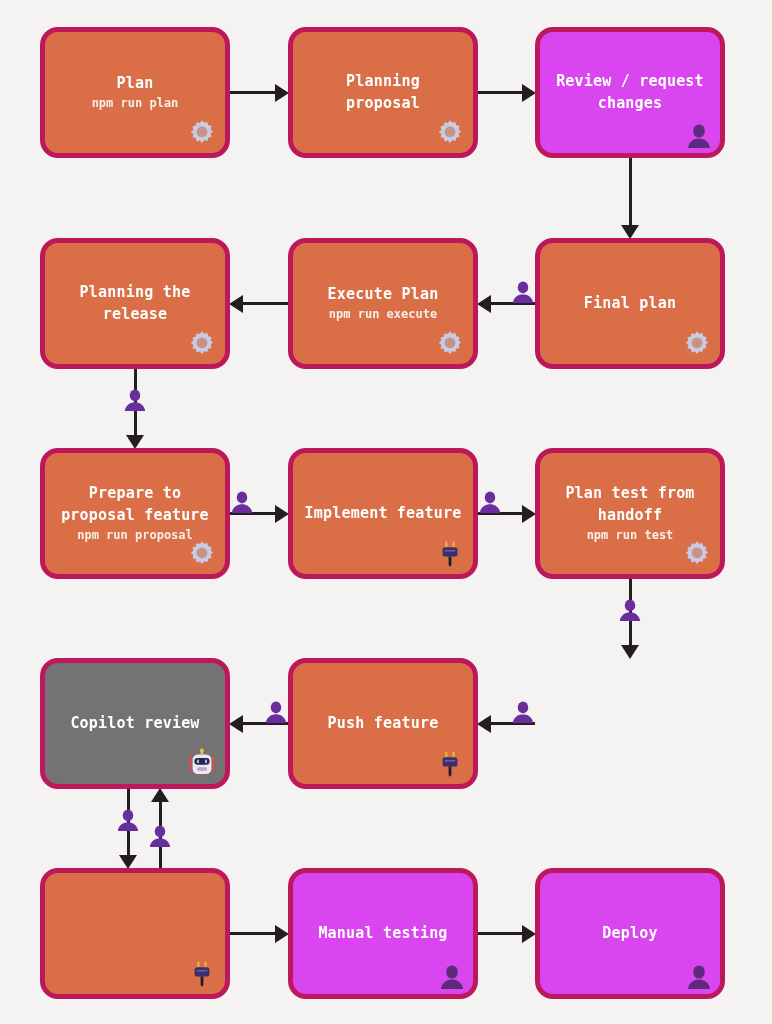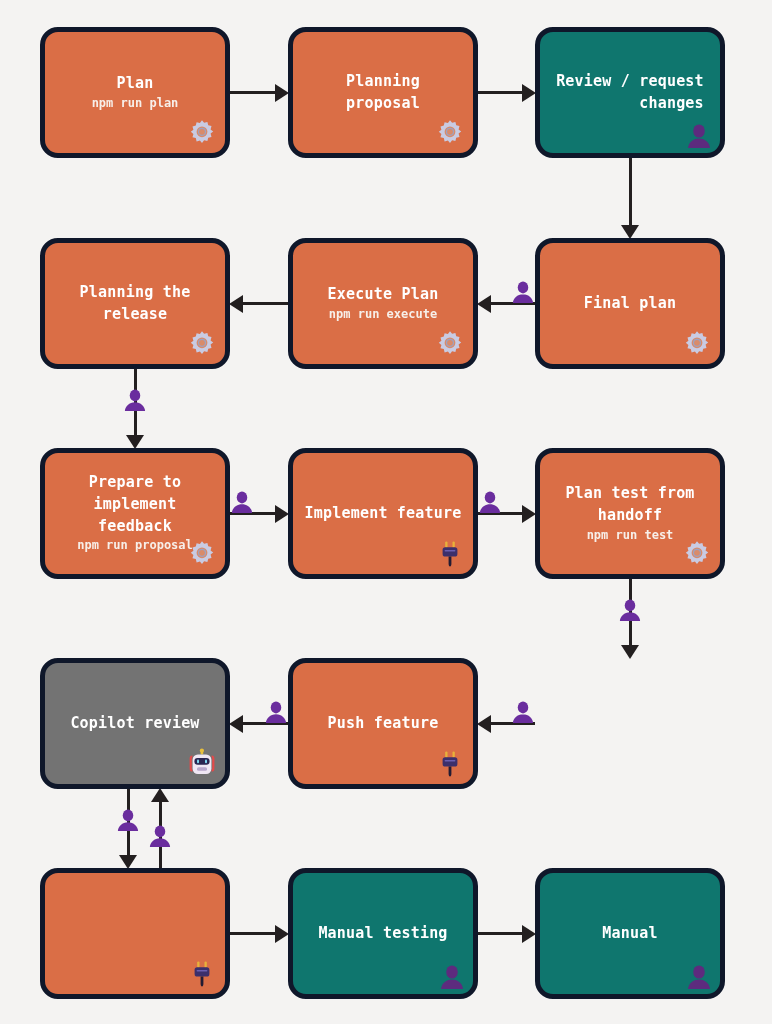--- a/index.html
+++ b/index.html
@@ -16,32 +16,32 @@
     height: 1024px;
     background: #f4f3f2;
     overflow: hidden;
   }
 
   
   .node {
     position: absolute;
     box-sizing: border-box;
     border-radius: 18px;
-    border: 5px solid #0f172a;
+    border: 5px solid #be185d;
     display: flex;
     flex-direction: column;
     align-items: center;
     justify-content: center;
     text-align: center;
     color: #ffffff;
     padding: 6px 8px;
     z-index: 5;
   }
   .node.orange { background: #da6e46; }
-  .node.blue   { background: #0f766e; text-align: right; }
+  .node.blue   { background: #d946ef; }
   .node.gray   { background: #737373; }
 
   .node-title {
     font-family: "DejaVu Sans Mono", "Liberation Mono", monospace;
     font-weight: bold;
     font-size: 15px;
     line-height: 1.45;
     letter-spacing: 0.2px;
     white-space: pre-line;
     color: #ffffff;
@@ -186,21 +186,21 @@
           <g fill="#c9cbe2">
             <path d="M16 3.2l2.1 2.6 3.3-.9.8 3.3 3.3.9-.9 3.3 2.6 2.1-2.6 2.1.9 3.3-3.3.9-.8 3.3-3.3-.9L16 26.1l-2.1-2.6-3.3.9-.8-3.3-3.3-.9.9-3.3L4.8 14.8l2.6-2.1-.9-3.3 3.3-.9.8-3.3 3.3.9z"></path>
           </g>
           <circle cx="16" cy="14.8" r="5.4" fill="#d98b6a"></circle>
           <circle cx="16" cy="14.8" r="4.1" fill="#9fa2c0"></circle>
           <circle cx="16" cy="14.8" r="2.9" fill="#d98b6a"></circle>
         </svg></div>
     </div>
     <div class="node orange" style="left: 40px; top: 448px; width: 190px; height: 131px;">
       <div class="node-title">Prepare to
-implement feedback</div>
+proposal feature</div>
       <div class="node-sub">npm run proposal</div>
       <div class="node-badge"><svg width="32" height="32" viewBox="0 0 32 32">
           <g fill="#c9cbe2">
             <path d="M16 3.2l2.1 2.6 3.3-.9.8 3.3 3.3.9-.9 3.3 2.6 2.1-2.6 2.1.9 3.3-3.3.9-.8 3.3-3.3-.9L16 26.1l-2.1-2.6-3.3.9-.8-3.3-3.3-.9.9-3.3L4.8 14.8l2.6-2.1-.9-3.3 3.3-.9.8-3.3 3.3.9z"></path>
           </g>
           <circle cx="16" cy="14.8" r="5.4" fill="#d98b6a"></circle>
           <circle cx="16" cy="14.8" r="4.1" fill="#9fa2c0"></circle>
           <circle cx="16" cy="14.8" r="2.9" fill="#d98b6a"></circle>
         </svg></div>
     </div>
@@ -261,21 +261,21 @@
         </svg></div>
     </div>
     <div class="node blue" style="left: 288px; top: 868px; width: 190px; height: 131px;">
       <div class="node-title">Manual testing</div>
       <div class="node-badge person-badge"><svg width="32" height="32" viewBox="0 0 32 32">
           <ellipse cx="16" cy="10" rx="5.8" ry="6.6" fill="#5d2b7e"></ellipse>
           <path d="M16 17.4c-6.4 0-10.6 4.6-11 9.6h22c-.4-5-4.6-9.6-11-9.6z" fill="#5d2b7e"></path>
         </svg></div>
     </div>
     <div class="node blue" style="left: 535px; top: 868px; width: 190px; height: 131px;">
-      <div class="node-title">Manual</div>
+      <div class="node-title">Deploy</div>
       <div class="node-badge person-badge"><svg width="32" height="32" viewBox="0 0 32 32">
           <ellipse cx="16" cy="10" rx="5.8" ry="6.6" fill="#5d2b7e"></ellipse>
           <path d="M16 17.4c-6.4 0-10.6 4.6-11 9.6h22c-.4-5-4.6-9.6-11-9.6z" fill="#5d2b7e"></path>
         </svg></div>
     </div>
     <div class="edge-line-h" style="left: 230px; top: 91px; width: 46px;"></div>
     <div class="arrowhead arrow-right" style="left: 275px; top: 83.5px;"></div>
     <div class="edge-line-h" style="left: 478px; top: 91px; width: 45px;"></div>
     <div class="arrowhead arrow-right" style="left: 522px; top: 83.5px;"></div>
     <div class="edge-line-v" style="top: 158px; left: 628.5px; height: 68px;"></div>

